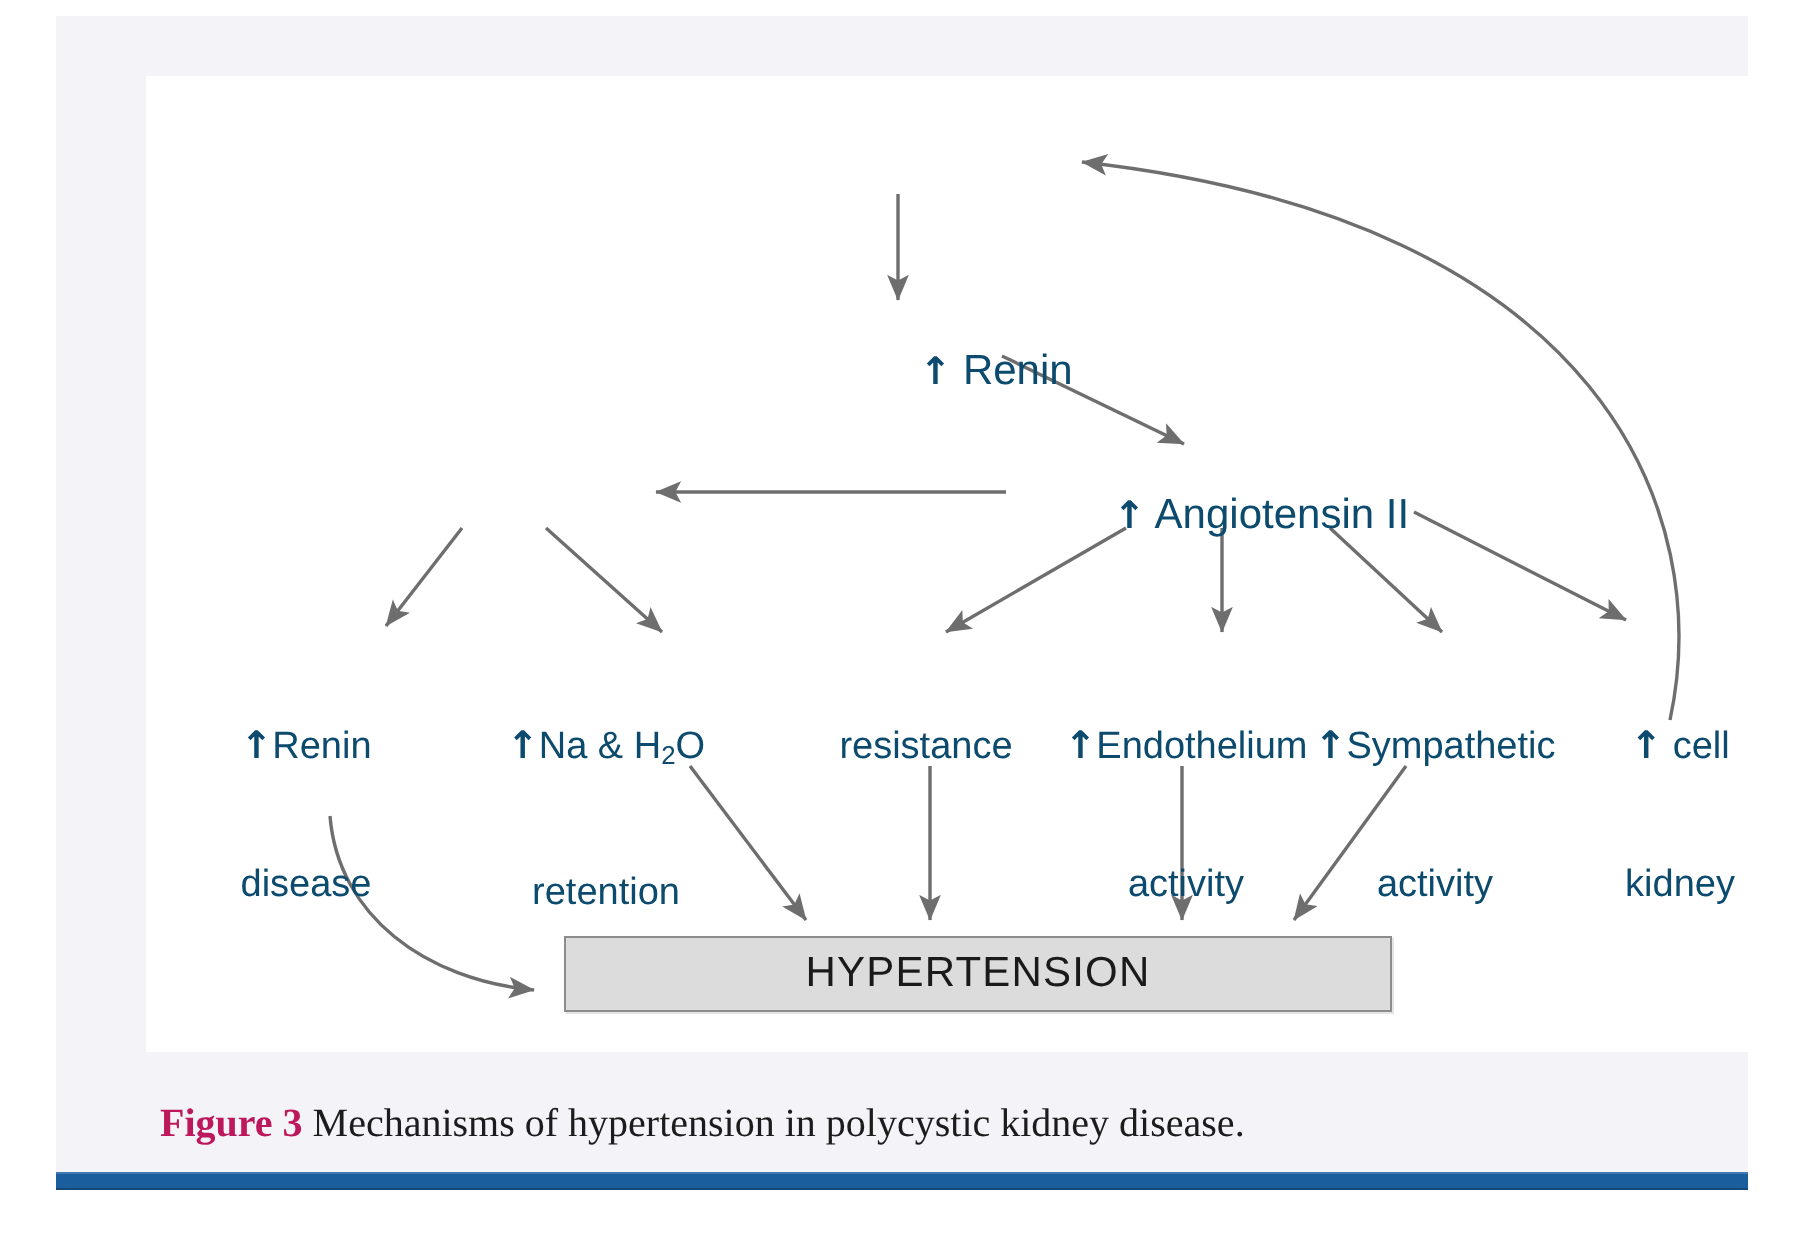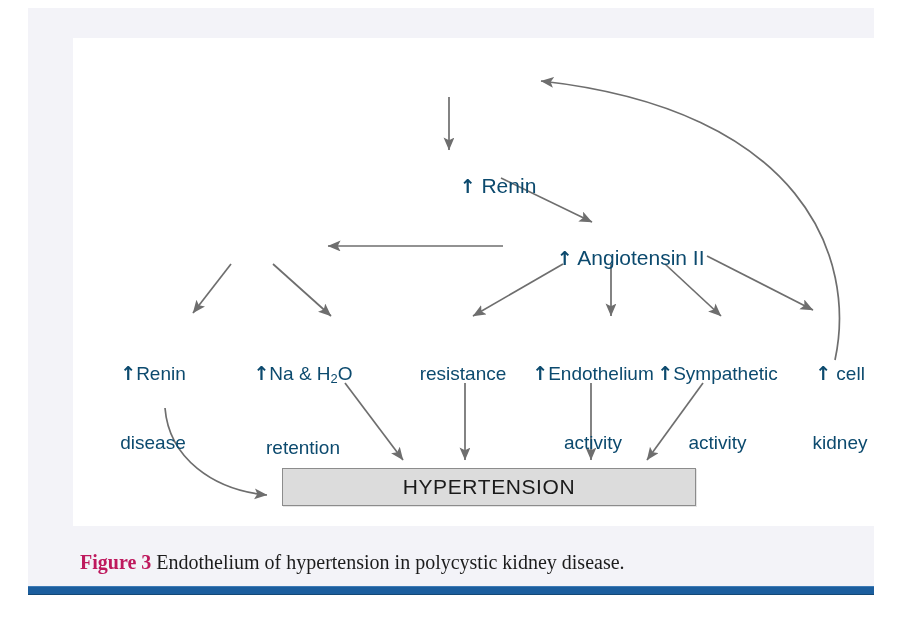--- a/index.html
+++ b/index.html
@@ -219,19 +219,19 @@
         <div><span class="arrow-up">↑</span><span> cell</span></div>
         <div>kidney</div>
       </div>
 
       <div class="box" id="box-hypertension">
         <span>HYPERTENSION</span>
       </div>
 
     </div>
 
-    <div id="caption"><span id="caption-label">Figure 3</span><span> Endothelium of hypertension in polycystic kidney disease.</span></div>
+    <div id="caption"><span id="caption-label">Figure 3</span><span> Mechanisms of hypertension in polycystic kidney disease.</span></div>
 
   </div>
 
   <div id="bottom-rule"></div>
 
 </div>
 
 </body></html>

